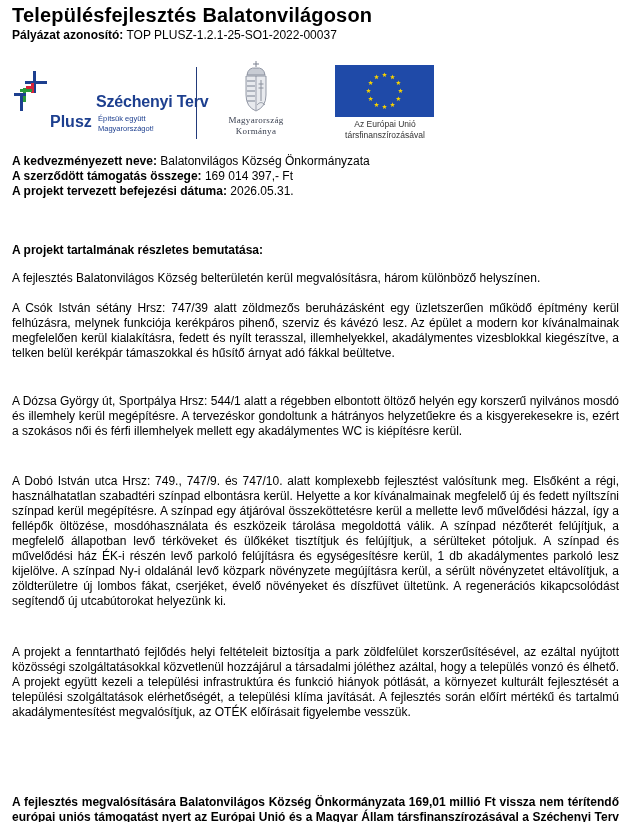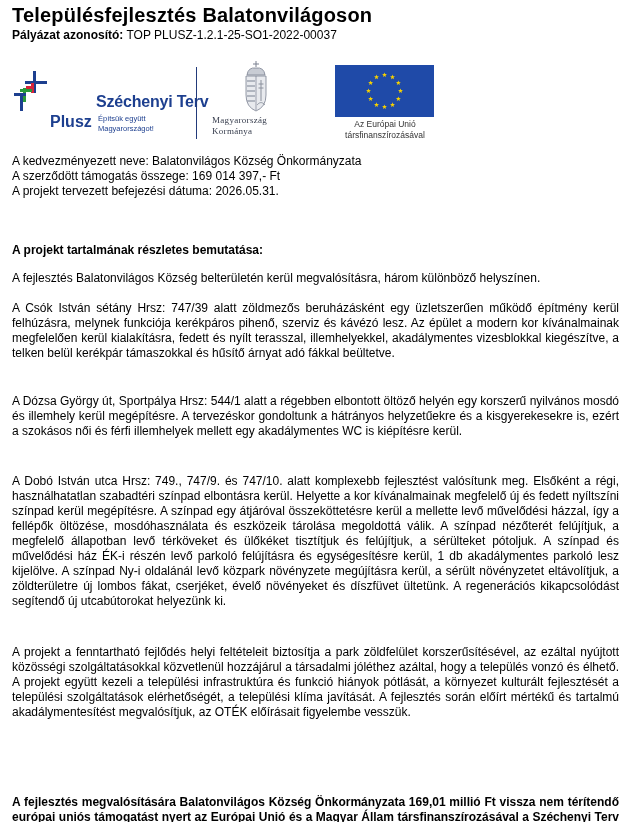--- a/index.html
+++ b/index.html
@@ -10,26 +10,26 @@
   .pid b { font-weight: bold; }
   .logos { position: absolute; left: 0; top: 55px; width: 626px; height: 92px; }
   .szt { position: absolute; left: 14px; top: 16px; width: 160px; height: 60px; }
   .szt-mark { position: absolute; left: 0; top: 0; width: 34px; height: 40px; }
   .szt-name { position: absolute; left: 36px; top: 22px; font-size: 16px; font-weight: bold; color: #1d3f8f; white-space: nowrap; letter-spacing: -0.2px; margin-left: 46px; }
   .szt-plusz { position: absolute; left: 36px; top: 42px; font-size: 16px; font-weight: bold; color: #1d3f8f; }
   .szt-slogan { position: absolute; left: 84px; top: 43px; font-size: 7.5px; color: #1d3f8f; line-height: 10px; }
   .vdivider { position: absolute; left: 196px; top: 12px; width: 1px; height: 72px; background: #223a7a; }
   .gov { position: absolute; left: 212px; top: 6px; width: 88px; height: 82px; }
   .gov-crest { position: absolute; left: 32px; top: 0; width: 24px; height: 52px; }
-  .gov-text { position: absolute; left: 0; top: 54px; width: 88px; font-family: "Liberation Serif", serif; font-size: 9px; line-height: 11px; color: #3a4050; letter-spacing: 0.3px; }
+  .gov-text { position: absolute; left: 0; top: 54px; width: 88px; text-align: center; font-family: "Liberation Serif", serif; font-size: 9px; line-height: 11px; color: #3a4050; letter-spacing: 0.3px; }
   .eu { position: absolute; left: 335px; top: 10px; width: 100px; height: 80px; }
   .eu-flag { position: absolute; left: 0; top: 0; width: 99px; height: 52px; background: #1f4aa8; }
   .eu-text { position: absolute; left: -10px; top: 54px; width: 120px; text-align: center; font-size: 8.5px; line-height: 11px; color: #333; }
   .info { position: absolute; left: 12px; top: 154px; font-size: 12px; line-height: 15px; }
-  .info b { font-weight: normal; }
+  .info b { font-weight: bold; }
   .info .row { white-space: nowrap; }
   .body { position: absolute; left: 12px; width: 607px; font-size: 12px; line-height: 15px; text-align: justify; }
   .section-title { position: absolute; left: 12px; top: 243px; font-size: 12px; font-weight: bold; }
   .p1 { top: 271px; }
   .p2 { top: 301px; }
   .p3 { top: 394px; }
   .p4 { top: 474px; }
   .p5 { top: 645px; }
   .p6 { top: 752px; font-weight: bold; margin-top: 43px; }
 </style>

